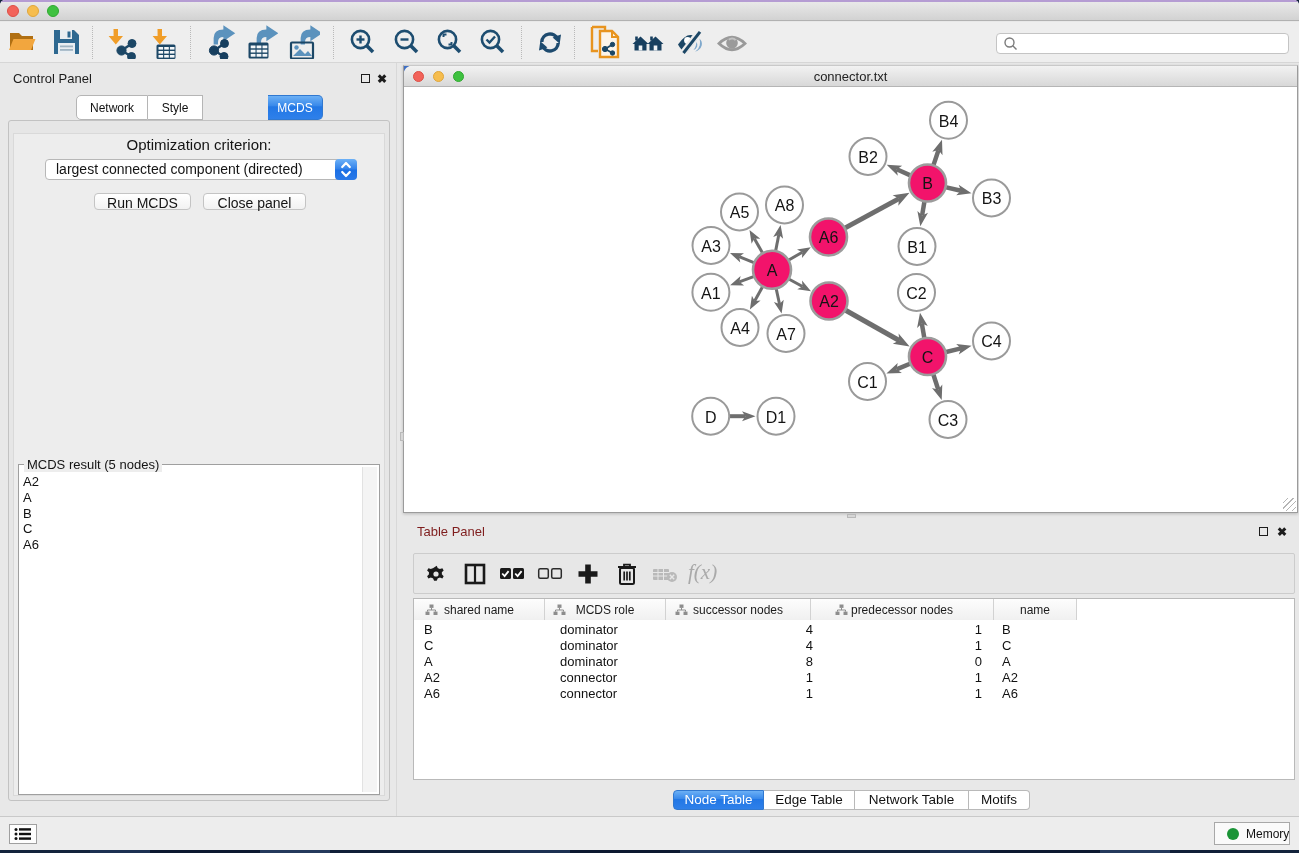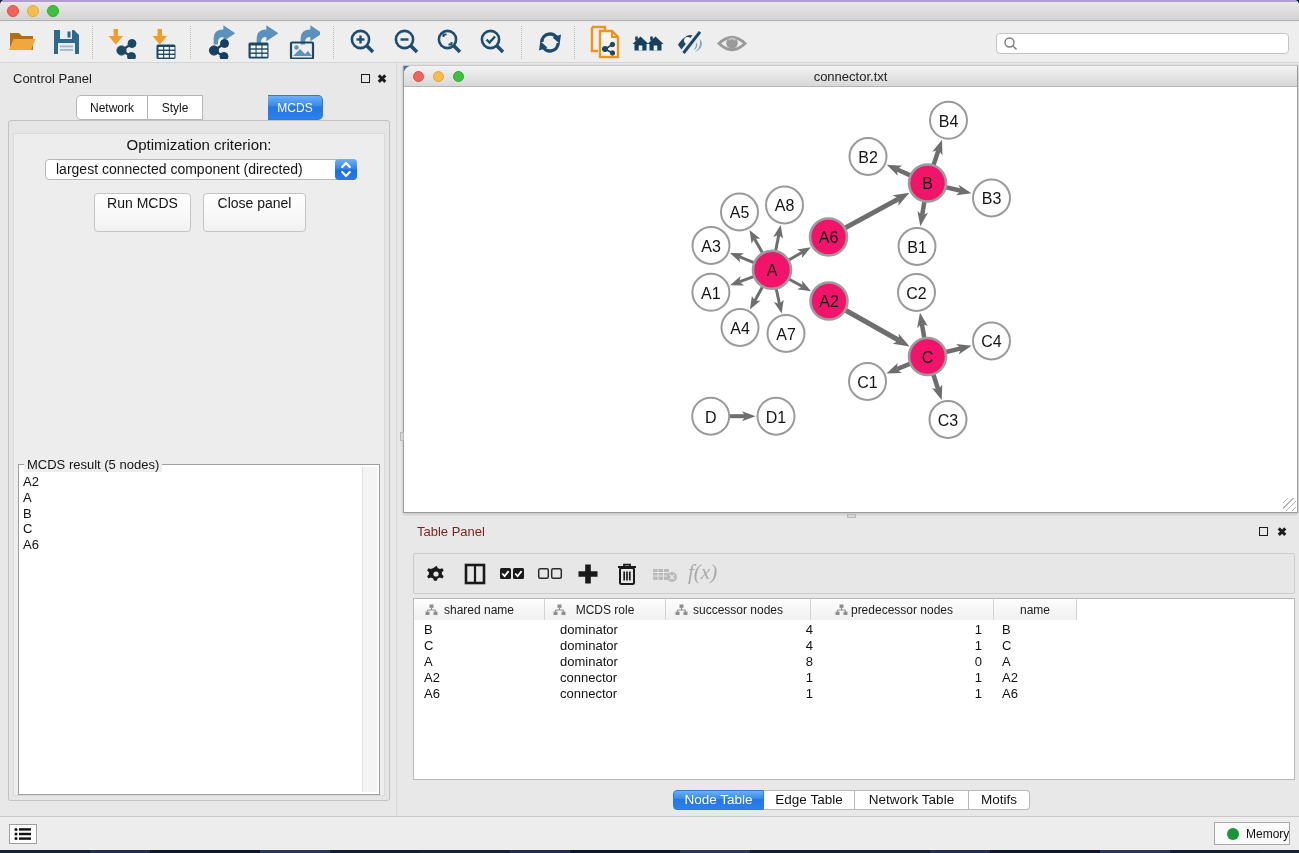--- a/index.html
+++ b/index.html
@@ -31,21 +31,21 @@
   .seg.sel { background:linear-gradient(#6cb0f5,#3687ea 45%,#2277e5 46%,#2e80ea); color:#fff; border-color:#3078d0; }
   #cp-outer { position:absolute; left:8px; top:120px; width:382px; height:681px; background:#e6e6e6;
      border:1px solid #c2c2c2; border-radius:3px; }
   #cp-inner { position:absolute; left:4px; top:12px; width:372px; height:663px; background:#ededed;
      border:1px solid #d9d9d9; }
   #optlabel { position:absolute; left:0; top:1px; line-height:20px; width:100%; text-align:center; font-size:15px; color:#141414; }
   #dropdown { position:absolute; left:31px; top:25px; width:312px; height:21px; background:#fff;
      border:1px solid #b7b7b7; border-radius:4px; font-size:14px; color:#141414; line-height:19px; padding-left:10px; }
   #dd-step { position:absolute; right:-1px; top:-1px; width:22px; height:21px; border-radius:4px;
      background:linear-gradient(#6db1f7,#3181ea 48%,#1b6fe4 52%,#2a79e8); }
-  .btn { position:absolute; height:39px; background:linear-gradient(#ffffff,#f2f2f2); border:1px solid #c4c4c4;
+  .btn { position:absolute; height:17px; background:linear-gradient(#ffffff,#f2f2f2); border:1px solid #c4c4c4;
      border-radius:4px; font-size:14px; color:#141414; text-align:center; line-height:19px; }
   #groupbox { position:absolute; left:4px; top:330px; width:362px; height:331px; border:1px solid #9f9f9f; background:#fff; }
   #gb-title { position:absolute; left:5px; top:-8px; background:#ededed; padding:0 3px; font-size:13px; color:#141414; }
   #gb-list { position:absolute; left:4px; top:9px; font-size:13px; color:#111; line-height:15.8px; }
   #gb-scroll { position:absolute; right:2px; top:2px; width:15px; height:325px; background:#f4f4f4; border-left:1px solid #e2e2e2; }
   
   #netwin { position:absolute; left:403px; top:65px; width:895px; height:448px; background:#fff;
      border:1px solid #9b9b9b; border-top:1px solid #c9c9c9; box-shadow:0 1px 3px rgba(0,0,0,0.2); }
   #nw-titlebar { position:absolute; left:0; top:0; width:100%; height:21px;
      background:linear-gradient(#f2f2f2,#d8d8d8); border-bottom:1px solid #b5b5b5; }

